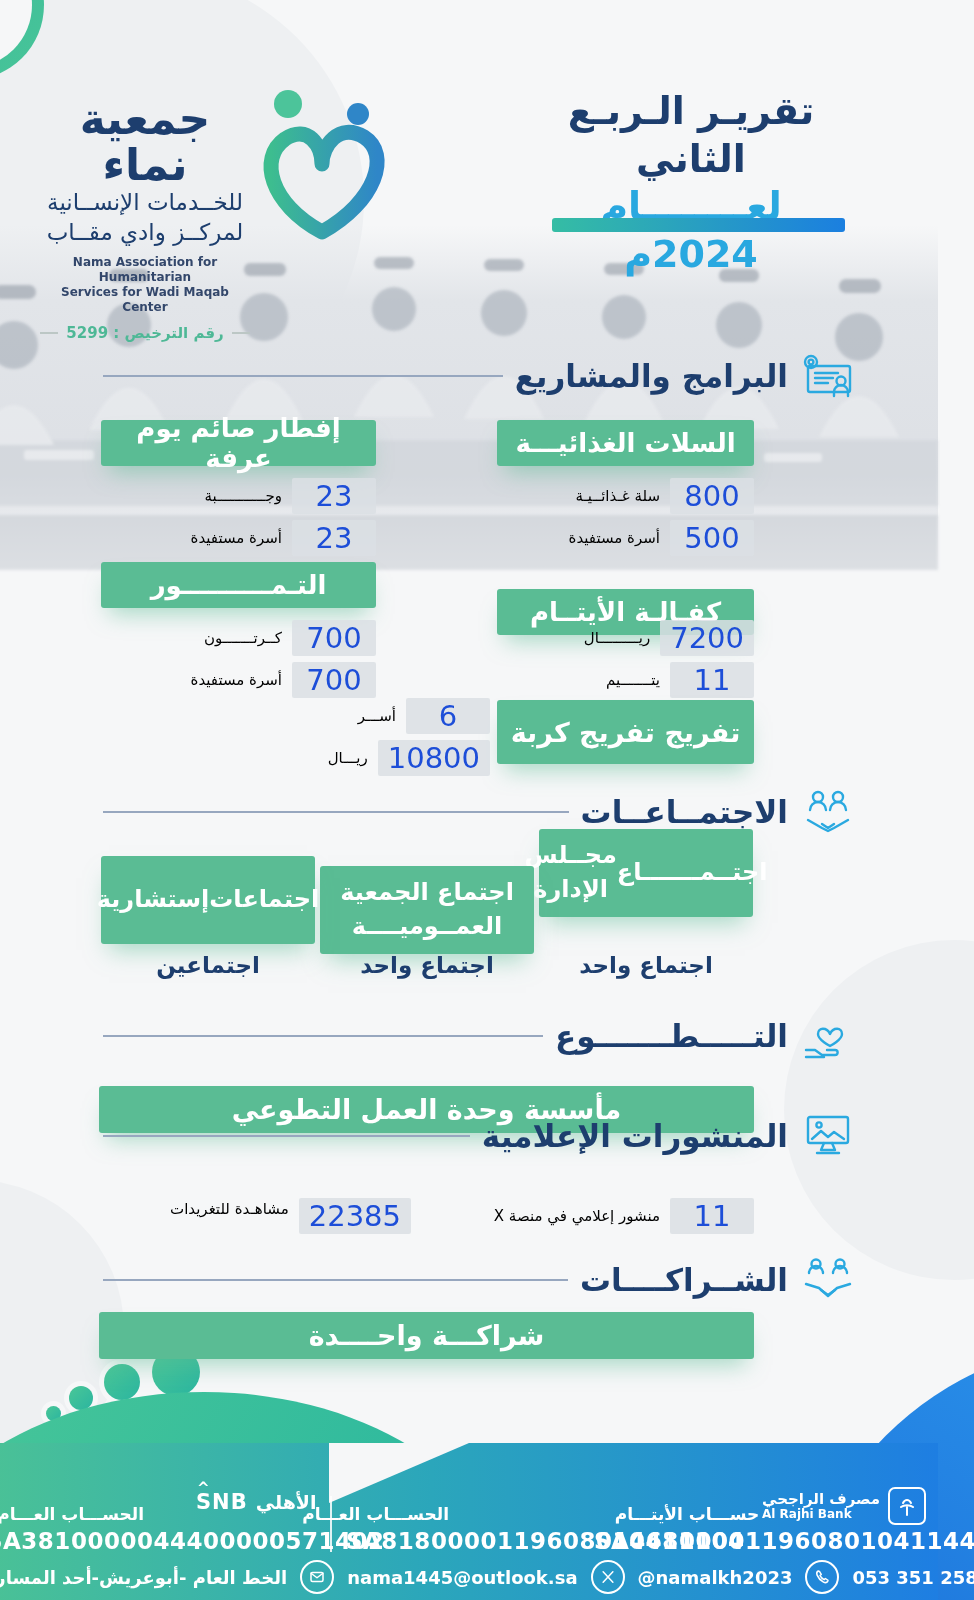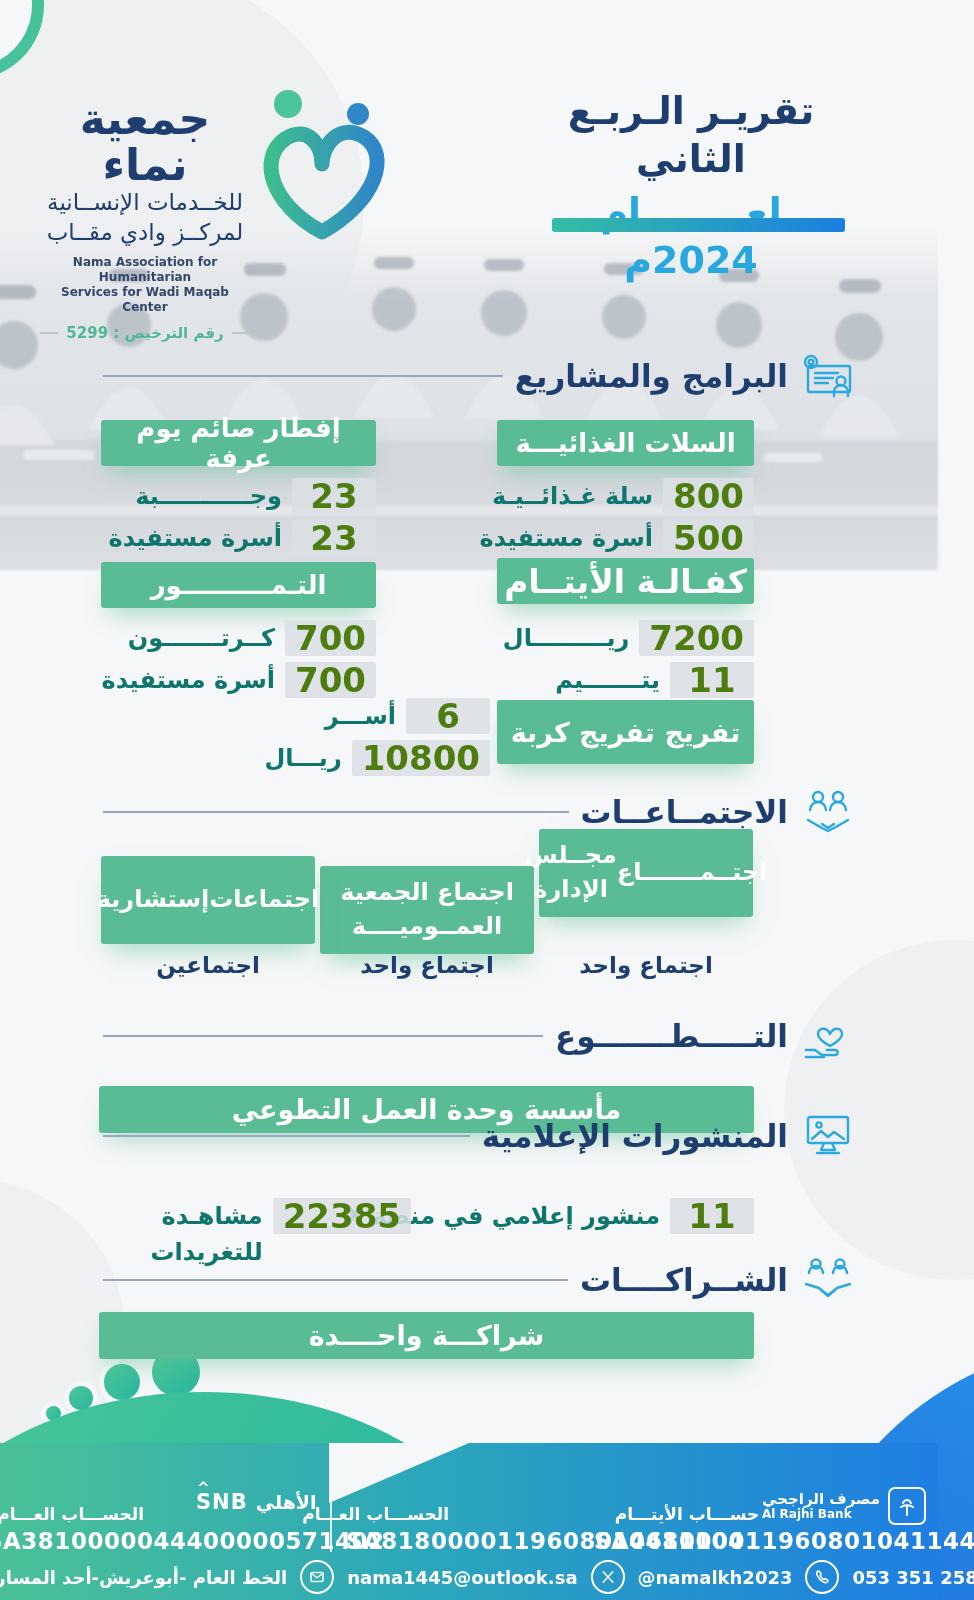--- a/index.html
+++ b/index.html
@@ -17,38 +17,38 @@
   .logo-text{position:absolute;top:96px;left:76px;width:210px;text-align:center;z-index:3;}
   .logo-name{color:#1d3e6e;font-size:44px;font-weight:bold;line-height:1.05;}
   .logo-tag{color:#1d3e6e;font-size:23px;font-weight:normal;line-height:1.3;}
   .logo-en{color:#33476b;font-size:12px;font-weight:bold;line-height:1.25;margin-top:7px;direction:ltr;}
   .license-row{display:flex;align-items:center;gap:8px;margin-top:9px;}
   .license-dash{flex:1;height:2px;background:#bcc7c5;}
   .license-text{color:#4eb896;font-size:15px;font-weight:bold;white-space:nowrap;}
   .logo-heart{position:absolute;top:84px;left:288px;width:140px;height:168px;z-index:3;}
   .title-block{position:absolute;top:88px;left:568px;width:318px;text-align:center;z-index:3;}
   .title-l1{color:#1d3e6e;font-size:38px;font-weight:bold;line-height:1.25;}
-  .title-l2{color:#29a8e0;font-size:38px;font-weight:bold;line-height:1.25;margin-top:6px;}
+  .title-l2{color:#29a8e0;font-size:38px;font-weight:bold;line-height:1.25;}
   .title-bar{position:absolute;top:218px;left:588px;width:293px;height:14px;border-radius:3px;
     background:linear-gradient(90deg,#35bda4,#1b7fe0);z-index:3;}
   
   .section-head{position:absolute;left:135px;right:118px;display:flex;align-items:center;gap:12px;z-index:3;direction:rtl;}
   .sec-icon{width:56px;height:48px;flex:0 0 auto;}
   .sec-icon svg{width:100%;height:100%;stroke:#2aa9e0;fill:none;stroke-width:2.4;stroke-linecap:round;stroke-linejoin:round;}
   .section-title{color:#1d3e6e;font-size:31px;font-weight:bold;white-space:nowrap;}
   .section-line{flex:1;height:2px;background:#97a7bf;margin-left:4px;}
   
   .green-box{position:absolute;background:#5abc94;color:#fff;font-weight:bold;display:flex;align-items:center;
     justify-content:center;text-align:center;border-radius:3px;z-index:3;
     box-shadow:0 14px 22px -8px rgba(90,188,148,.5);}
   .card-stats{position:absolute;z-index:3;display:flex;flex-direction:column;gap:6px;direction:rtl;}
   .stat-row{display:flex;align-items:center;gap:10px;direction:rtl;}
-  .chip{background:rgba(219,223,228,.85);color:#4d7c0f;font-weight:bold;font-size:34px;line-height:36px;
+  .chip{background:rgba(219,223,228,.85);color:#1d4ed8;font-weight:normal;font-size:29px;line-height:36px;
     min-width:64px;padding:0 10px;text-align:center;border-radius:2px;}
-  .stat-label{color:#0f766e;font-weight:bold;font-size:24px;white-space:nowrap;}
+  .stat-label{color:#000000;font-weight:normal;font-size:15px;white-space:nowrap;}
   .meet-count{position:absolute;color:#1d3e6e;font-weight:bold;font-size:23px;text-align:center;z-index:3;}
   
   .dot{position:absolute;border-radius:50%;background:linear-gradient(135deg,#4ac797,#2bb5a0);
     box-shadow:0 0 0 5px #f6f7f8;z-index:2;}
   .green-blob{position:absolute;left:-70px;top:1392px;width:620px;height:430px;border-radius:50%;
     background:linear-gradient(120deg,#4ac797,#21b3a2);z-index:2;}
   .blue-ball{position:absolute;left:828px;top:1342px;width:640px;height:640px;border-radius:50%;
     background:linear-gradient(210deg,#2f9df0,#145fd0);z-index:2;}
   
   .footer-band{position:absolute;left:0;top:1443px;width:974px;height:157px;z-index:3;
@@ -195,21 +195,21 @@
     <div class="stat-row">
       <span class="chip">23</span>
       <span class="stat-label">وجـــــــــــبة</span>
     </div>
     <div class="stat-row">
       <span class="chip">23</span>
       <span class="stat-label">أسرة مستفيدة</span>
     </div>
   </div>
 
-  <div class="green-box" style="left:533px;top:558px;width:257px;height:46px;font-size:33px;">كفـالـة الأيتــام</div>
+  <div class="green-box" style="left:533px;top:589px;width:257px;height:46px;font-size:26px;">كفـالـة الأيتــام</div>
   <div class="card-stats" style="left:533px;top:620px;width:257px;align-items:flex-start;">
     <div class="stat-row">
       <span class="chip">7200</span>
       <span class="stat-label">ريـــــــــال</span>
     </div>
     <div class="stat-row">
       <span class="chip">11</span>
       <span class="stat-label">يتـــــــيم</span>
     </div>
   </div>

